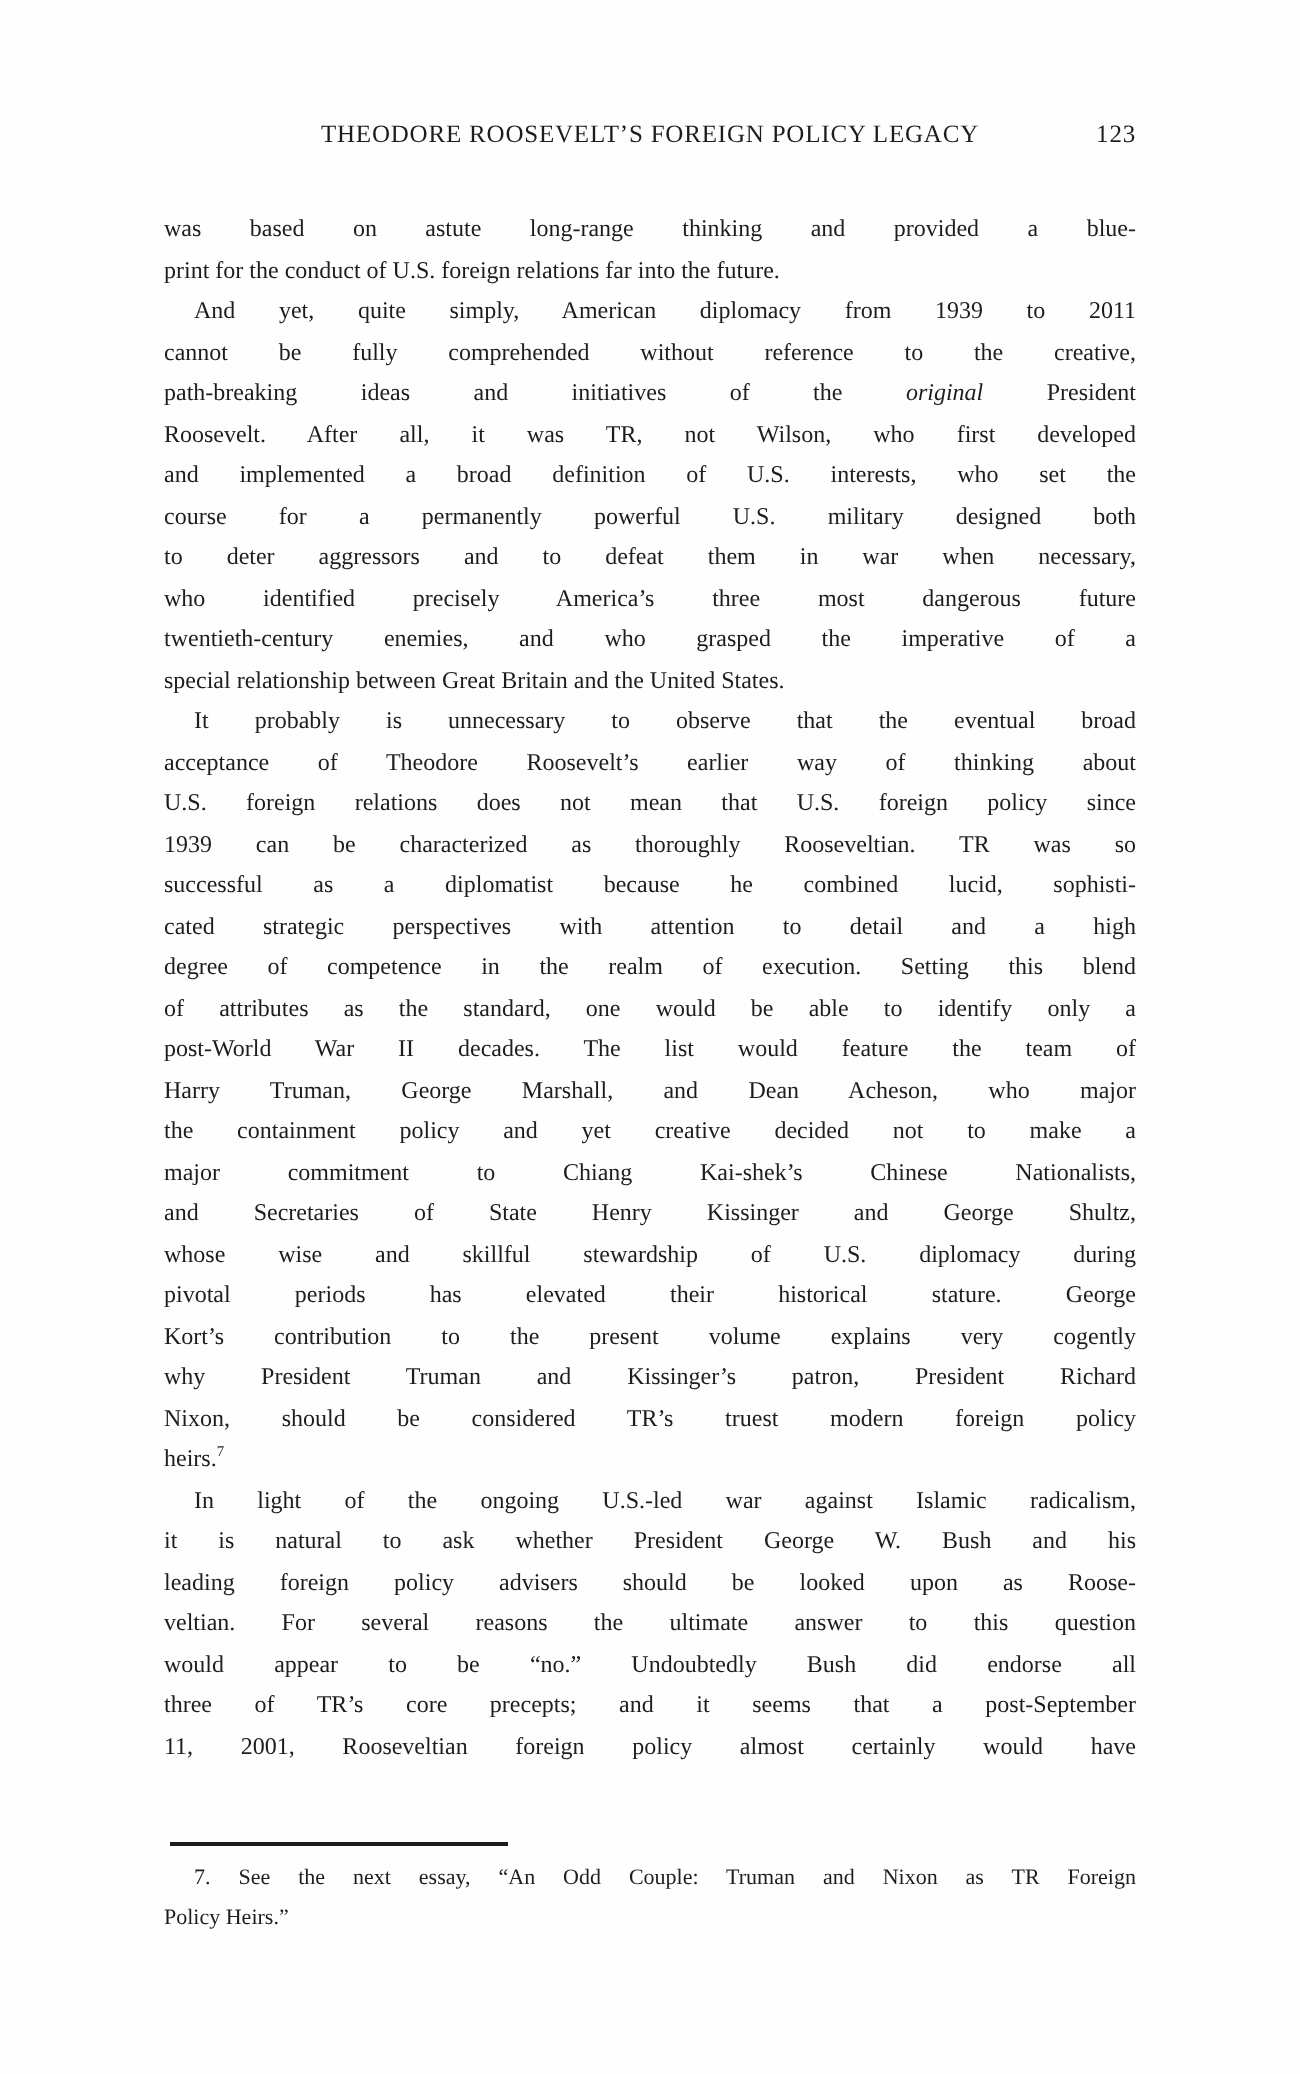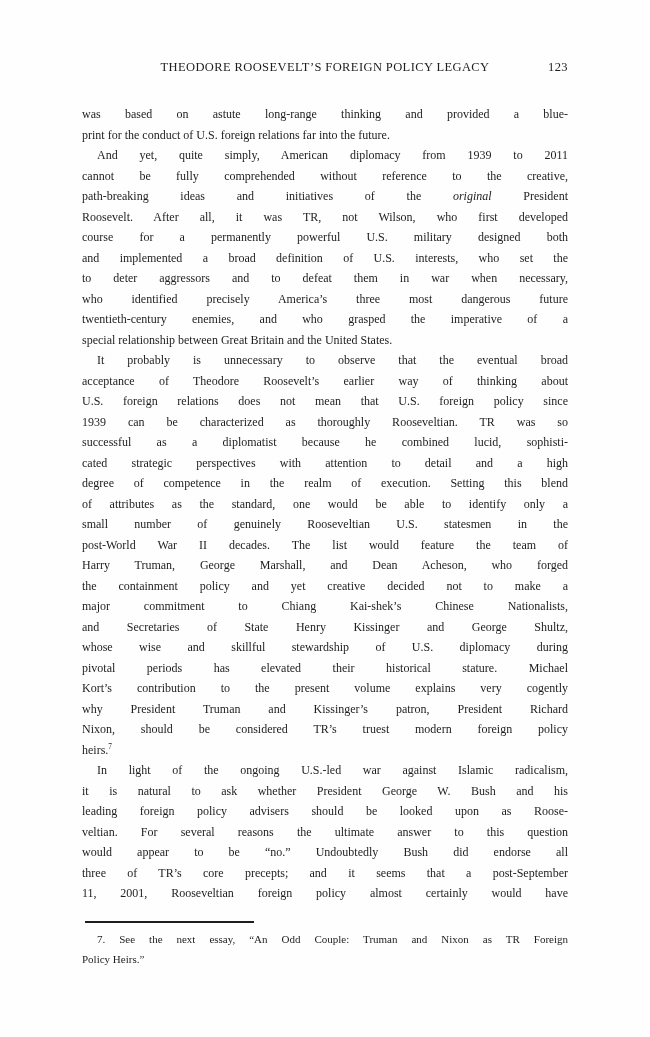--- a/index.html
+++ b/index.html
@@ -96,42 +96,41 @@
     <span class="page-number">123</span>
   </header>
 
   <main class="body-text" id="body-lines">
       <div class="line just">was based on astute long-range thinking and provided a blue-</div>
       <div class="line">print for the conduct of U.S. foreign relations far into the future.</div>
       <div class="line indent just">And yet, quite simply, American diplomacy from 1939 to 2011</div>
       <div class="line just">cannot be fully comprehended without reference to the creative,</div>
       <div class="line just">path-breaking ideas and initiatives of the <i>original</i> President</div>
       <div class="line just">Roosevelt. After all, it was TR, not Wilson, who first developed</div>
+      <div class="line just">and implemented a broad definition of U.S. interests, who set the</div>
       <div class="line just">course for a permanently powerful U.S. military designed both</div>
-      <div class="line just">and implemented a broad definition of U.S. interests, who set the</div>
       <div class="line just">to deter aggressors and to defeat them in war when necessary,</div>
       <div class="line just">who identified precisely America’s three most dangerous future</div>
       <div class="line just">twentieth-century enemies, and who grasped the imperative of a</div>
       <div class="line">special relationship between Great Britain and the United States.</div>
       <div class="line indent just">It probably is unnecessary to observe that the eventual broad</div>
       <div class="line just">acceptance of Theodore Roosevelt’s earlier way of thinking about</div>
       <div class="line just">U.S. foreign relations does not mean that U.S. foreign policy since</div>
       <div class="line just">1939 can be characterized as thoroughly Rooseveltian. TR was so</div>
       <div class="line just">successful as a diplomatist because he combined lucid, sophisti-</div>
       <div class="line just">cated strategic perspectives with attention to detail and a high</div>
       <div class="line just">degree of competence in the realm of execution. Setting this blend</div>
       <div class="line just">of attributes as the standard, one would be able to identify only a</div>
-      <div class="line just">small number of genuinely Rooseveltian U.S. statesmen in the</div>
       <div class="line just">post-World War II decades. The list would feature the team of</div>
-      <div class="line just">Harry Truman, George Marshall, and Dean Acheson, who forged</div>
+      <div class="line just">Harry Truman, George Marshall, and Dean Acheson, who major</div>
       <div class="line just">the containment policy and yet creative decided not to make a</div>
       <div class="line just">major commitment to Chiang Kai-shek’s Chinese Nationalists,</div>
       <div class="line just">and Secretaries of State Henry Kissinger and George Shultz,</div>
       <div class="line just">whose wise and skillful stewardship of U.S. diplomacy during</div>
-      <div class="line just">pivotal periods has elevated their historical stature. Michael</div>
+      <div class="line just">pivotal periods has elevated their historical stature. George</div>
       <div class="line just">Kort’s contribution to the present volume explains very cogently</div>
       <div class="line just">why President Truman and Kissinger’s patron, President Richard</div>
       <div class="line just">Nixon, should be considered TR’s truest modern foreign policy</div>
       <div class="line">heirs.<sup>7</sup></div>
       <div class="line indent just">In light of the ongoing U.S.-led war against Islamic radicalism,</div>
       <div class="line just">it is natural to ask whether President George W. Bush and his</div>
       <div class="line just">leading foreign policy advisers should be looked upon as Roose-</div>
       <div class="line just">veltian. For several reasons the ultimate answer to this question</div>
       <div class="line just">would appear to be “no.” Undoubtedly Bush did endorse all</div>
       <div class="line just">three of TR’s core precepts; and it seems that a post-September</div>

